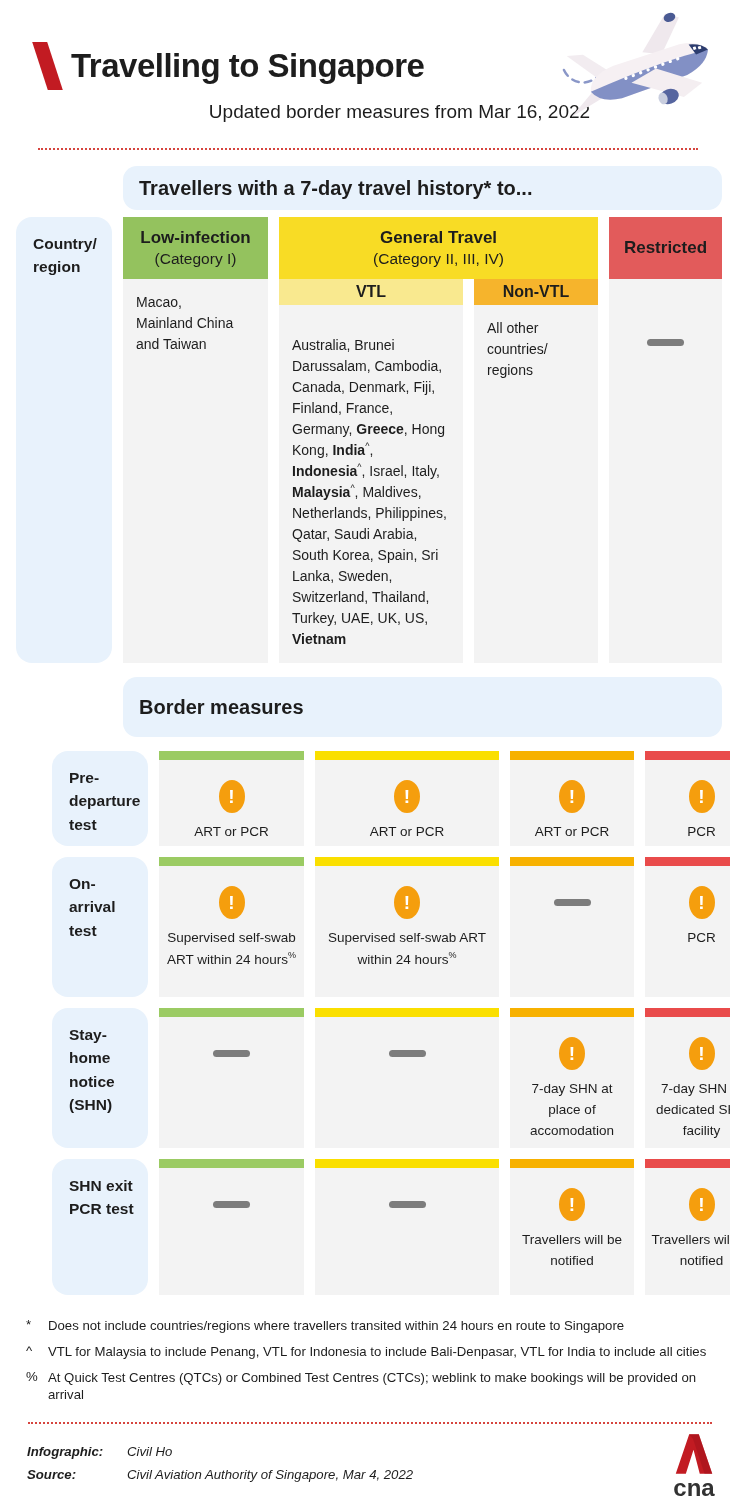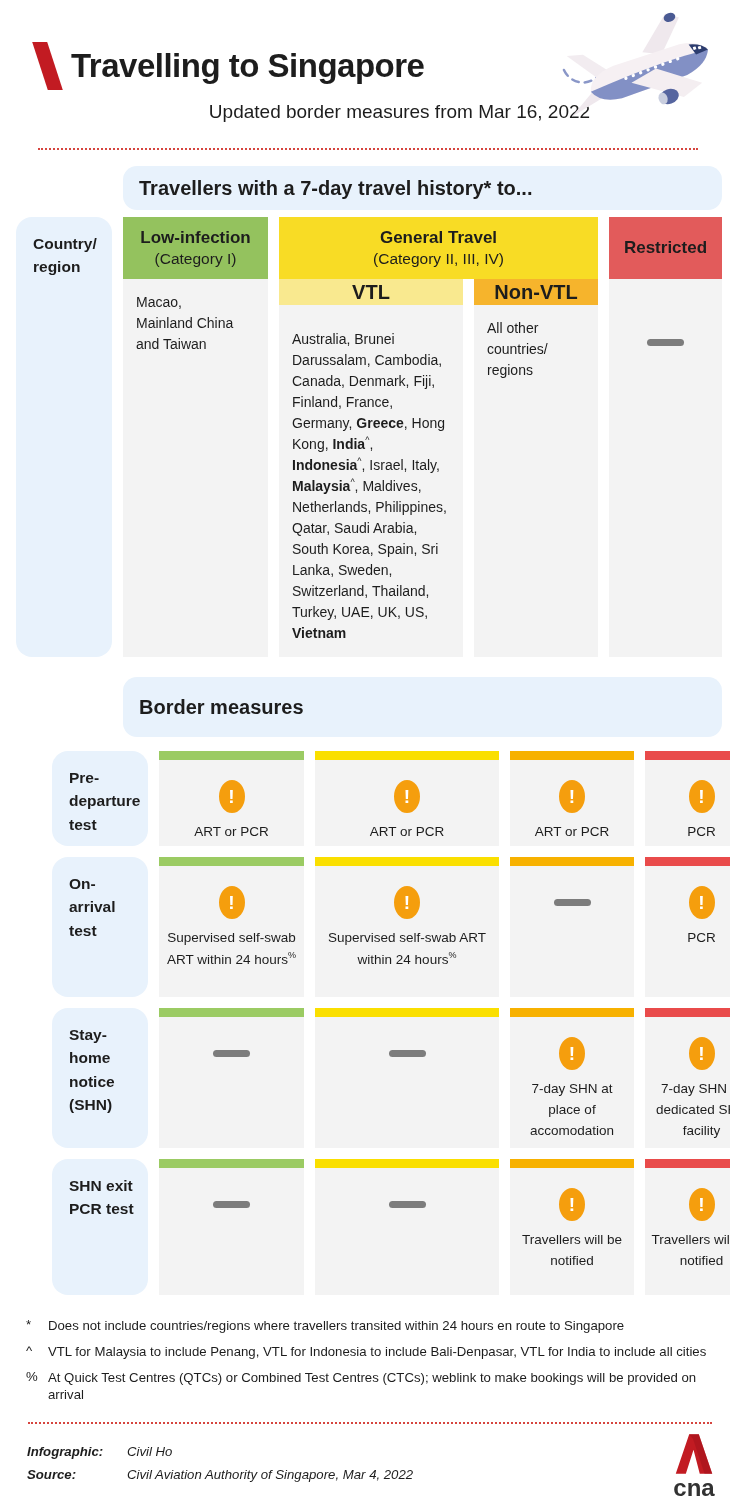--- a/index.html
+++ b/index.html
@@ -32,24 +32,24 @@
   .col{display:flex;flex-direction:column;height:100%;}
   .colhead{height:62px;display:flex;flex-direction:column;justify-content:center;align-items:center;text-align:center;flex:none;}
   .colhead .t{font-weight:bold;font-size:17px;line-height:1.32;}
   .colhead .s{font-size:15.5px;line-height:1.32;}
   .colhead.green{background:var(--green);}
   .colhead.yellow{background:var(--yellow);}
   .colhead.red{background:var(--red);}
   .tbody{background:var(--cellbg);flex:1;padding:13px 13px;font-size:14px;line-height:1.5;white-space:pre-line;}
   .sub-grid{display:grid;grid-template-columns:184px 124px;column-gap:11px;flex:1;}
   .subcol{display:flex;flex-direction:column;}
-  .subhead{height:26px;font-weight:bold;font-size:20px;display:flex;align-items:center;justify-content:center;flex:none;}
+  .subhead{height:26px;font-weight:bold;font-size:16px;display:flex;align-items:center;justify-content:center;flex:none;}
   .subhead.vtl{background:var(--pale-yellow);}
   .subhead.nonvtl{background:var(--amber);}
-  .country-list{white-space:normal;padding-top:24px;}
+  .country-list{white-space:normal;padding-top:30px;}
   .country-list sup, .mtext sup{font-size:9px;}
   
   .measures-banner{margin-top:20px;height:60px;}
   .m-rows{margin-top:14px;}
   .m-row{margin-bottom:11px;}
   .mcell{background:var(--cellbg);display:flex;flex-direction:column;align-items:center;overflow:hidden;}
   .mbar{height:9px;width:100%;flex:none;}
   .alert-icon{width:26px;height:33px;border-radius:50%;background:var(--alert);color:#fff;font-weight:bold;
               font-size:19px;display:flex;align-items:center;justify-content:center;margin-top:20px;flex:none;}
   .dash-icon{width:37px;height:7px;border-radius:4px;background:var(--dash);margin-top:33px;flex:none;}

